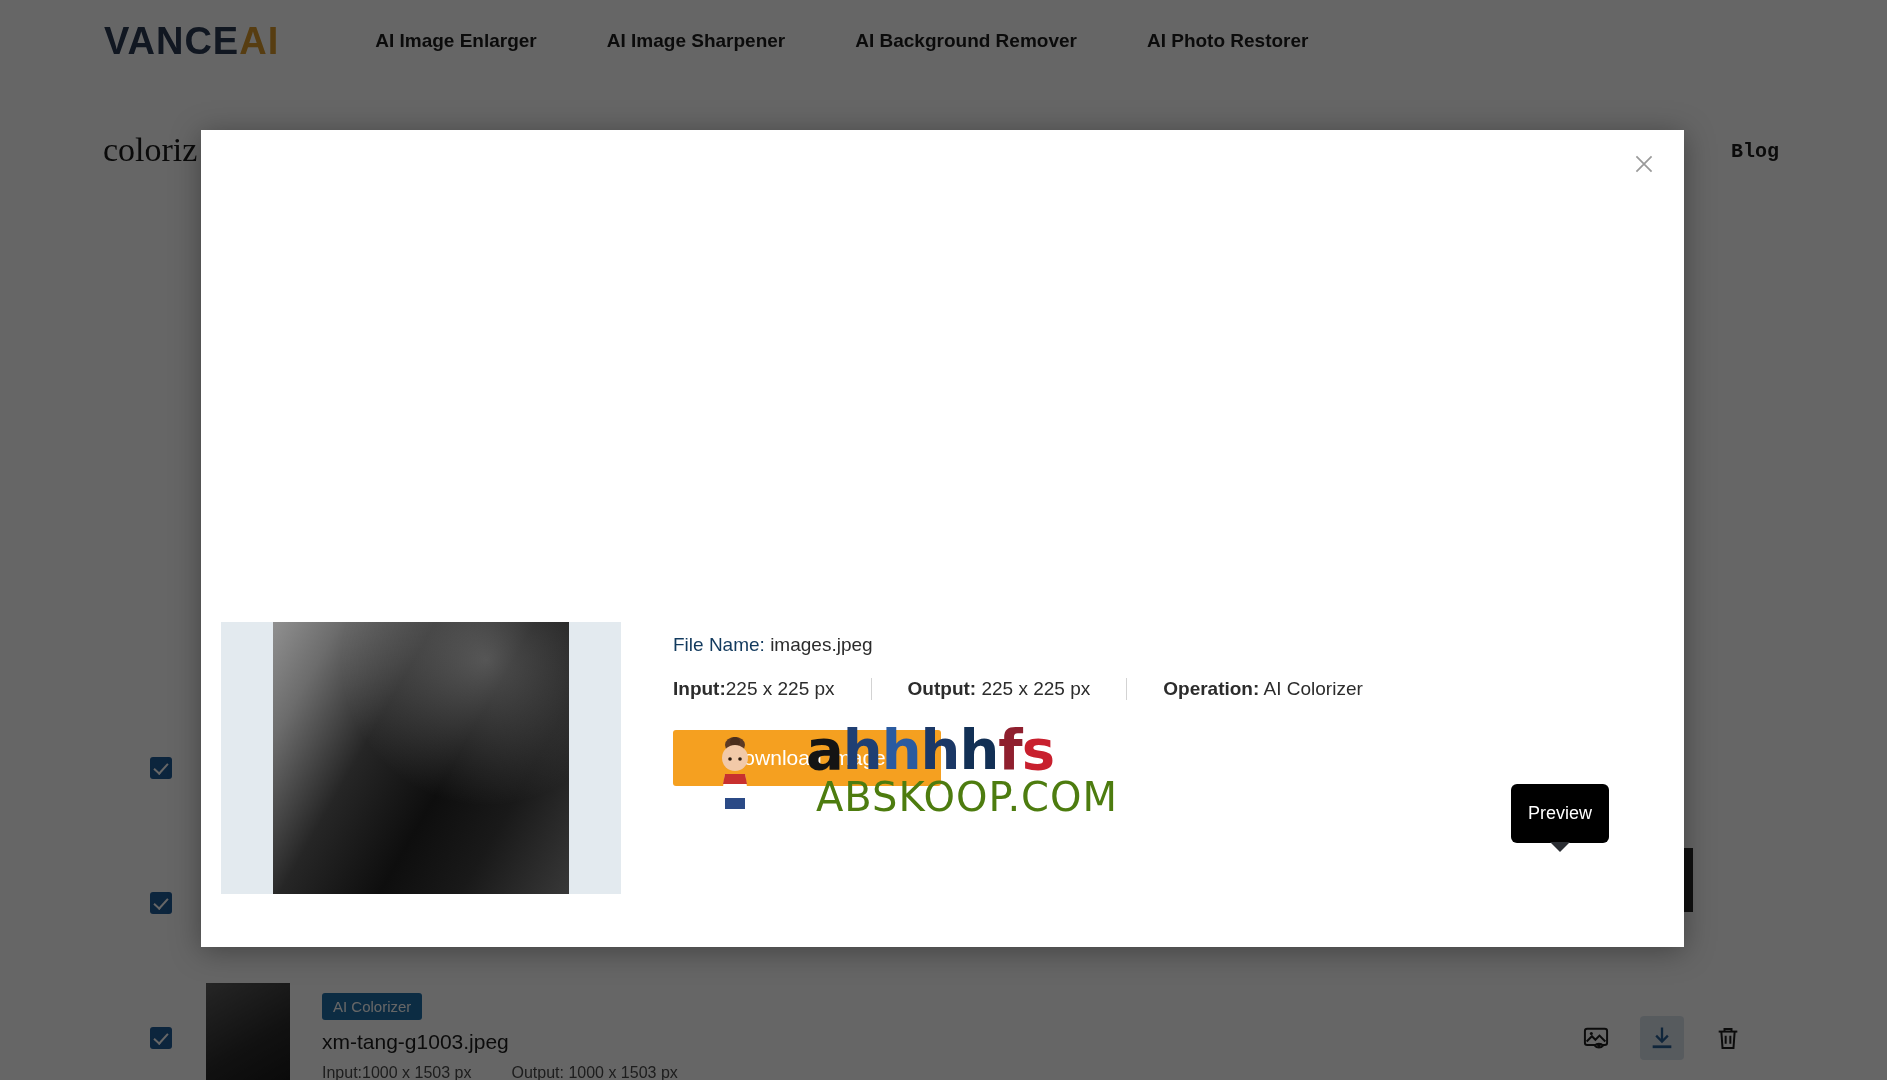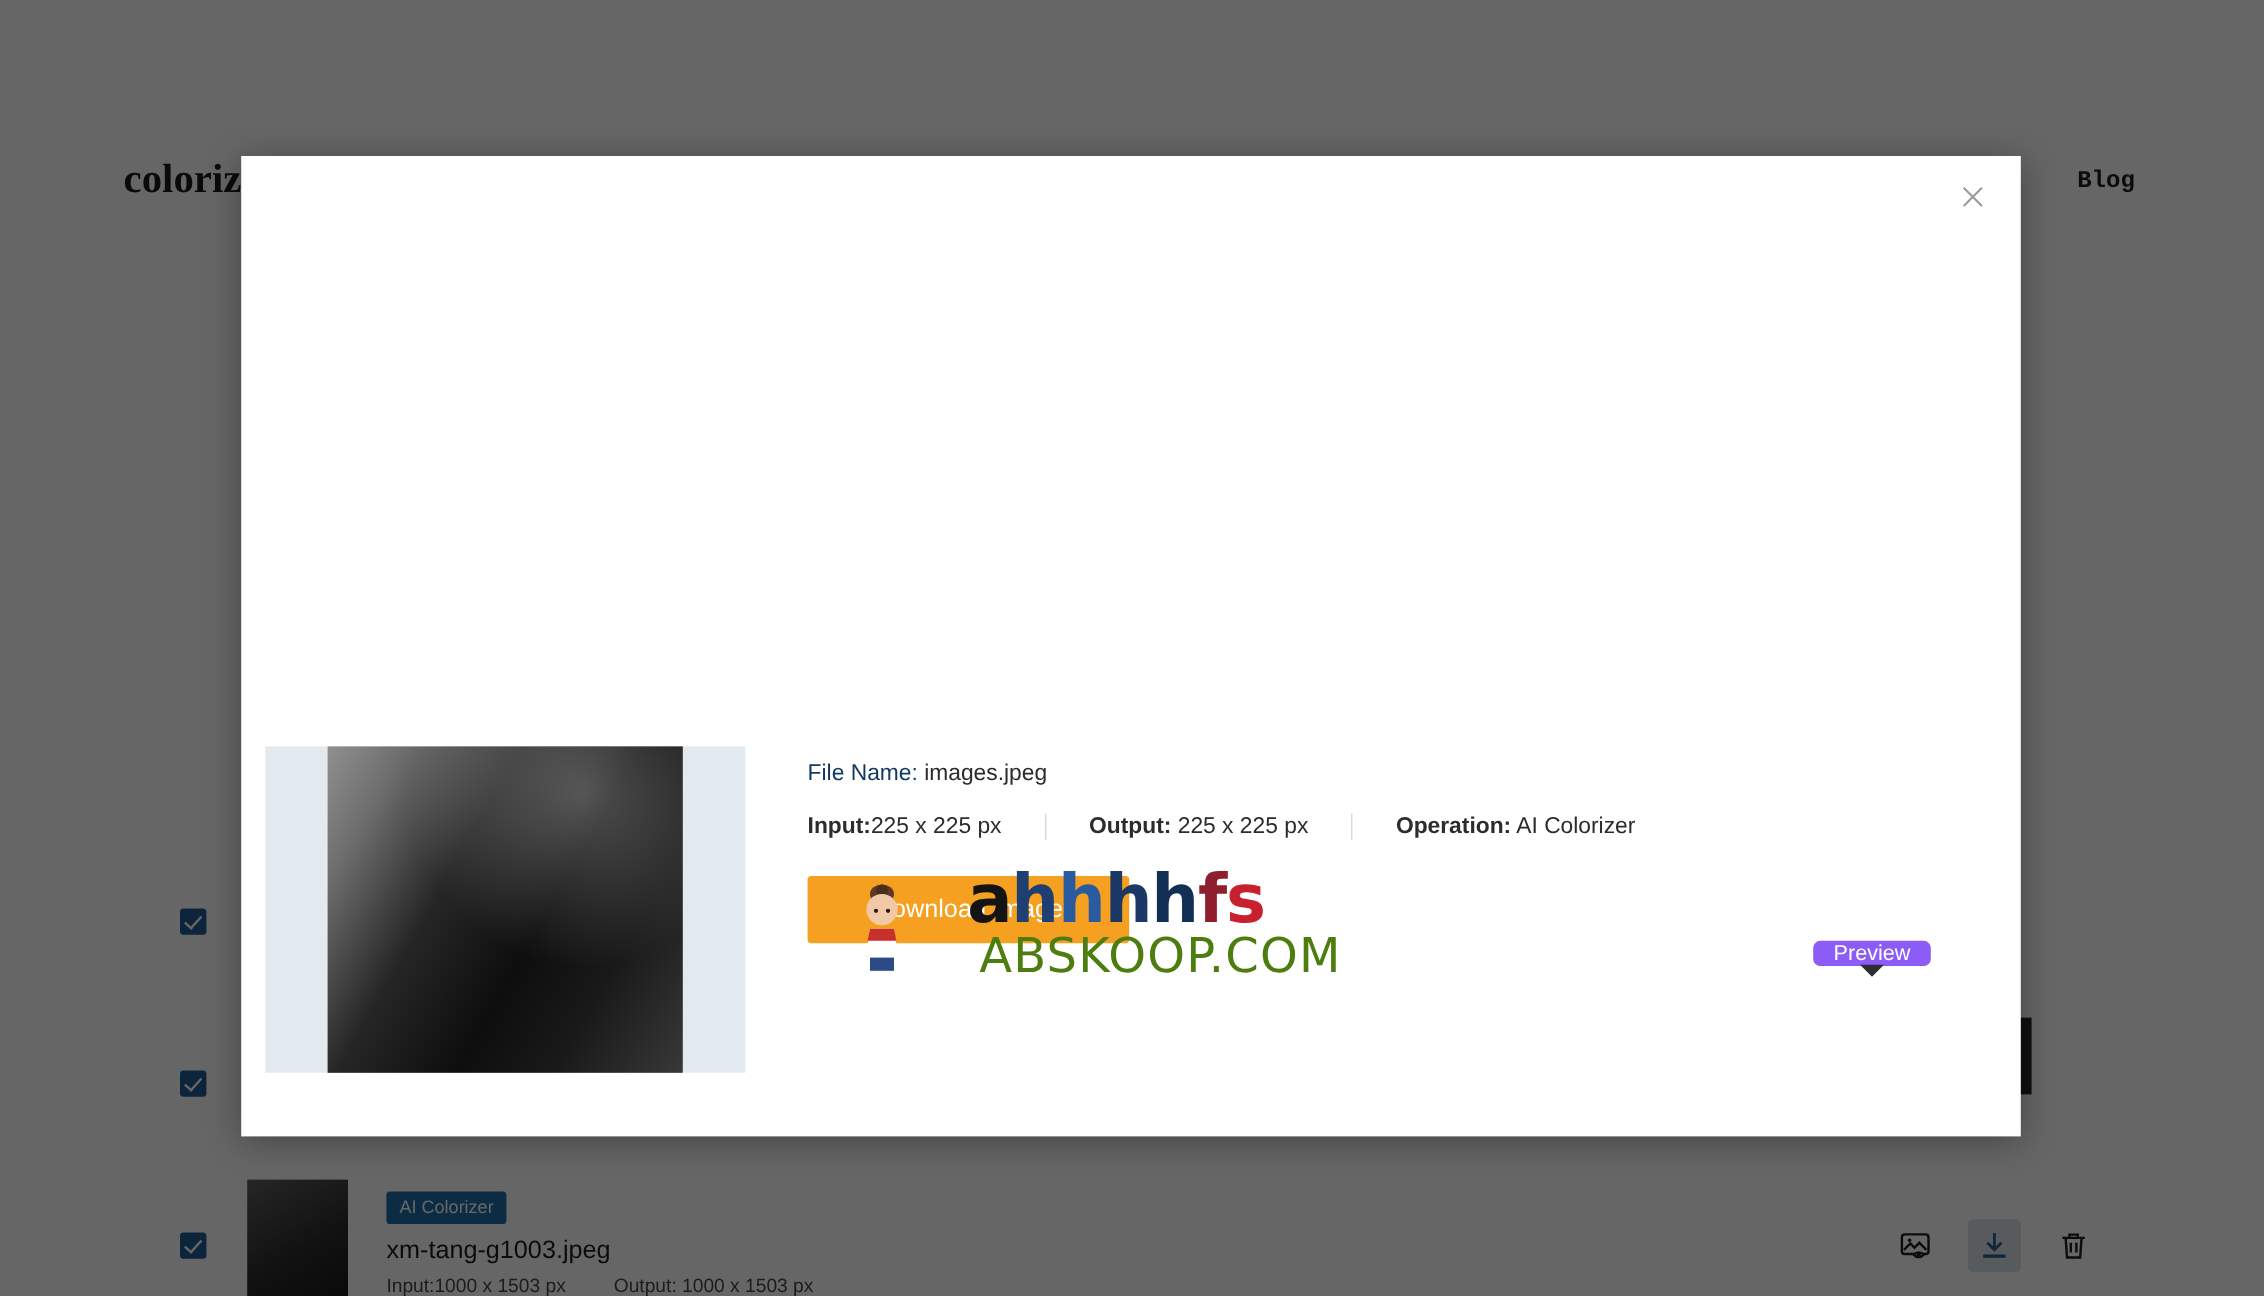--- a/index.html
+++ b/index.html
@@ -58,21 +58,21 @@
     font-size: 20px; font-weight: 700;
     color: #1d1d1d;
     cursor: pointer;
     font-family: Liberation Mono, monospace;
   }
 
   .page-title {
     position: absolute;
     left: 103px; top: 131px;
     font-family: "Liberation Serif", serif;
-    font-size: 34px; font-weight: 700;
+    font-size: 34px; font-weight: 400;
     color: #1a1a1a;
     white-space: nowrap;
   }
 
   
   .task-list {
     position: absolute;
     left: 150px; top: 700px;
     width: 1600px;
   }
@@ -301,44 +301,55 @@
     width: 58px; height: 74px;
   }
 
   
   .preview-tip {
     position: absolute;
     left: 1511px; top: 784px;
     z-index: 45;
   }
   .preview-tip .bubble {
-    background: #8b5cf6;
+    background: #000000;
     color: #ffffff;
     font-size: 18px;
-    padding: 0 17px;
+    padding: 19px 17px;
     border-radius: 6px;
     white-space: nowrap;
   }
   .preview-tip .arrow {
     position: absolute;
     left: 50%; bottom: -9px;
     transform: translateX(-50%);
     width: 0; height: 0;
     border-left: 10px solid transparent;
     border-right: 10px solid transparent;
     border-top: 10px solid #2b2e33;
   }
 </style>
 </head>
 <body>
 
 <div id="page-root">
 
   <div class="page-content">
 
+    <header class="site-header">
+      <div class="brand">
+        <span class="vance">VANCE</span><span class="ai">AI</span>
+      </div>
+      <nav class="main-nav">
+        <a class="nav-link">AI Image Enlarger</a>
+        <a class="nav-link">AI Image Sharpener</a>
+        <a class="nav-link">AI Background Remover</a>
+        <a class="nav-link">AI Photo Restorer</a>
+      </nav>
+    </header>
 
     <div class="page-title">coloriz</div>
     <div class="nav-blog">Blog</div>
 
     <div class="task-list">
 
       <div class="task-row">
         <div class="task-check"></div>
       </div>
 

